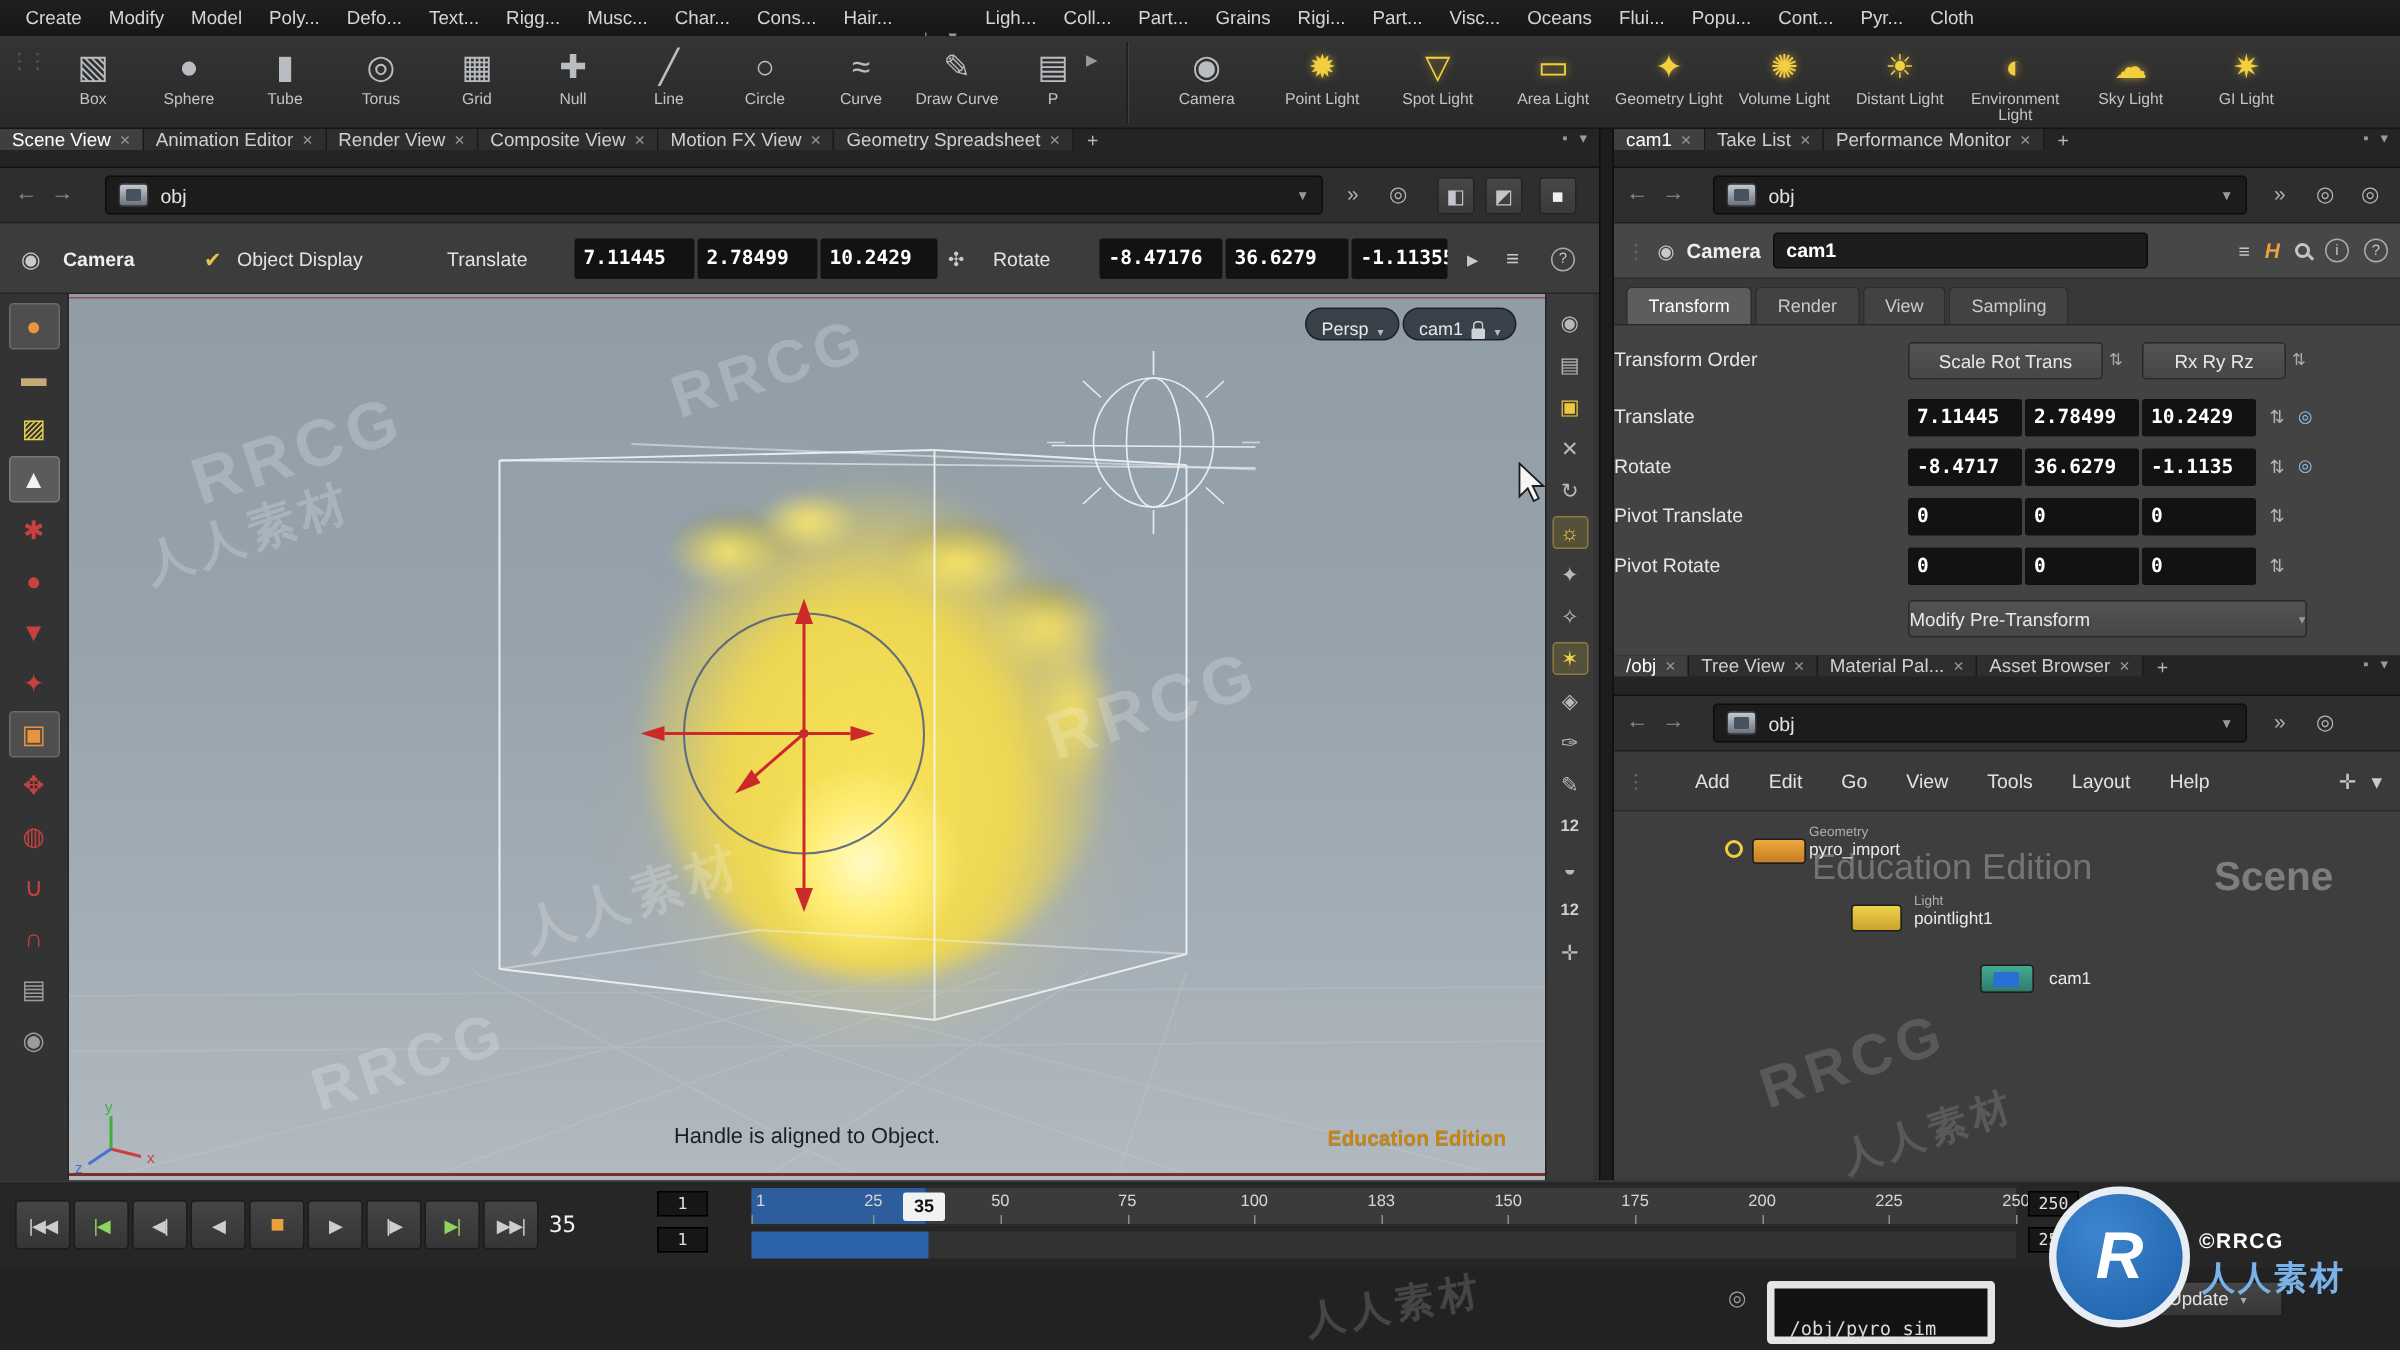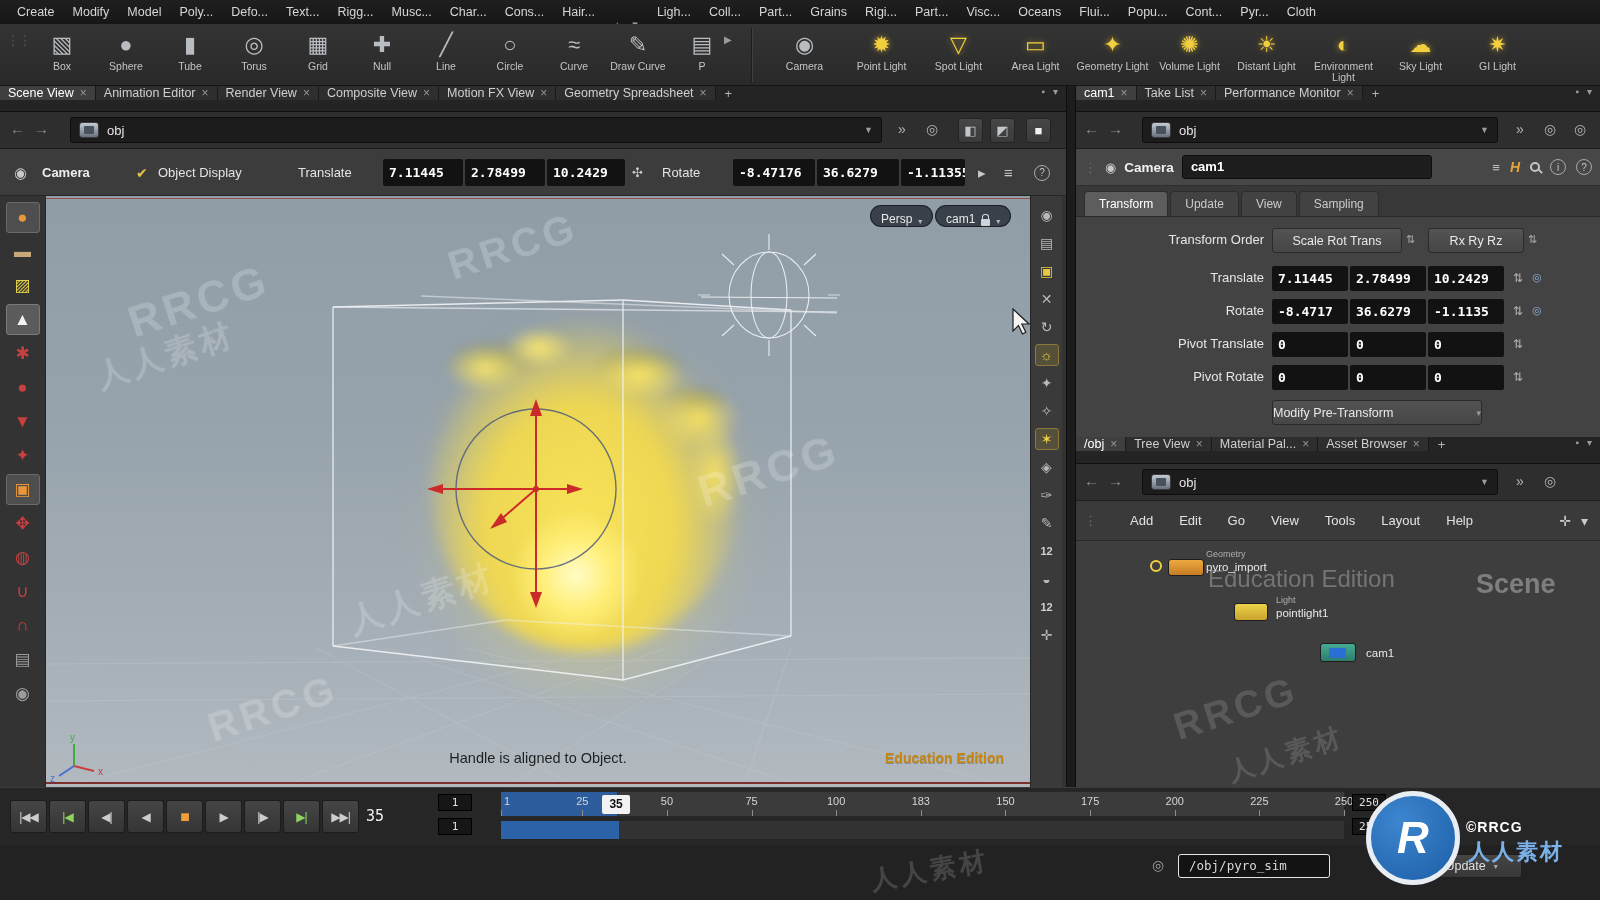--- a/index.html
+++ b/index.html
@@ -95,21 +95,21 @@
 .ph-name{width:250px;height:24px;background:#1d1d1d;border:1px solid #0d0d0d;border-radius:3px;color:#fff;font-weight:bold;font-size:13px;line-height:22px;padding:0 8px}
 .ph-icons{margin-left:auto;display:flex;align-items:center;gap:10px}
 .ph-h{color:#e8a33c;font-weight:bold;font-style:italic;font-size:14px}
 .mag{width:10px;height:10px;border:2px solid #c4c4c4;border-radius:50%;position:relative}
 .mag::after{content:"";position:absolute;width:6px;height:2px;background:#c4c4c4;transform:rotate(45deg);right:-5px;bottom:-2px}
 .paramtabs{position:absolute;left:1076px;top:186px;width:524px;height:31px;background:#383838;border-bottom:1px solid #2a2a2a;display:flex;align-items:flex-end;padding-left:8px;gap:2px}
 .ptab{padding:5px 14px;background:#424242;color:#cbcbcb;font-size:12px;border-radius:4px 4px 0 0;border:1px solid #2d2d2d;border-bottom:none}
 .ptab.active{background:#5d5d5d;color:#fff}
 .parambody{position:absolute;left:1076px;top:217px;width:524px;height:220px;background:#434343}
 .prow{position:absolute;left:0;width:524px;height:28px}
-.plabel{position:absolute;left:0;top:5px;width:188px;text-align:right;font-size:13px;color:#e6e6e6}
+.plabel{position:absolute;left:0;top:5px;width:188px;font-size:13px;color:#e6e6e6}
 .pnum{position:absolute;top:1px;width:76px;height:25px;line-height:25px;font-size:13px}
 .pdd{position:absolute;top:1px;height:25px;background:linear-gradient(#535353,#464646);border:1px solid #2a2a2a;border-radius:3px;color:#e8e8e8;font-size:12.5px;display:flex;align-items:center;justify-content:center;gap:6px}
 .spin{position:absolute;top:6px;color:#aaa;font-size:11px}
 .ladder{position:absolute;top:6px;color:#b5b5b5;font-size:12px}
 .mdot{position:absolute;top:6px;color:#8fb6e8;font-size:11px}
 
 
 .nettabs{position:absolute;left:1076px;top:437px;width:524px;height:27px;background:#242424;border-bottom:1px solid #101010;display:flex}
 .netpath{position:absolute;left:1076px;top:464px;width:524px;height:37px;background:#2e2e2e;border-bottom:1px solid #1d1d1d}
 .netmenu{position:absolute;left:1076px;top:501px;width:524px;height:40px;background:#3a3a3a;border-bottom:1px solid #282828;display:flex;align-items:center;gap:26px;padding-left:26px}
@@ -141,22 +141,22 @@
 .tick .tick-label{position:absolute;top:3px;left:50%;transform:translateX(-50%);font-style:normal;font-size:11px;color:#d6d6d6}
 .tick.t0{transform:none}.tick.t0 .tick-label{transform:none;left:3px}
 .frame-badge{position:absolute;left:13.65%;top:3px;transform:translateX(-50%);width:28px;height:19px;background:#f2f2f2;color:#111;
   font-size:12px;font-weight:bold;text-align:center;line-height:19px;border-radius:2px}
 .rangebar{position:absolute;left:500px;top:32px;width:845px;height:20px;background:#323232;border:1px solid #242424}
 .range-fill{position:absolute;left:0;top:0;height:100%;width:14%;background:#2b62a8}
 
 
 .statusbar{position:absolute;left:0;top:845px;width:1600px;height:55px;background:#222}
 .sb-icon{position:absolute;left:1152px;top:12px;color:#9f9f9f;font-size:14px}
-.sb-path{position:absolute;left:1178px;top:9px;width:152px;height:24px;background:#131313;border:1px solid #e5e5e5;border-radius:3px;
-  color:#d9d9d9;font-size:12.5px;line-height:22px;padding:0 10px}
+.sb-path{position:absolute;left:1178px;top:9px;width:152px;height:24px;background:#131313;border:5px solid #e5e5e5;border-radius:3px;
+  color:#d9d9d9;font-size:12.5px;line-height:22px;padding:16px 10px}
 .sb-update{position:absolute;left:1392px;top:9px;width:130px;height:24px;background:linear-gradient(#454545,#373737);border:1px solid #1e1e1e;border-radius:3px;
   display:flex;align-items:center;justify-content:center;gap:8px;color:#e0e0e0;font-size:12.5px}
 .sb-update .pcaret{font-size:8px;color:#aaa}
 
 
 .logo-wm{position:absolute;left:1366px;top:791px;width:234px;height:106px;z-index:60;pointer-events:none}
 .logo-circle{position:absolute;left:0;top:0;width:94px;height:94px;border-radius:50%;
   background:radial-gradient(circle at 35% 30%,#3d86cf,#1b5ea6);border:5px solid #e8edf4;
   display:flex;align-items:center;justify-content:center;color:#fff;font-size:44px;font-weight:bold;font-style:italic}
 .logo-en{position:absolute;left:100px;top:28px;color:#fff;font-weight:bold;font-size:14px;letter-spacing:1px}
@@ -683,21 +683,21 @@
       <span style="color:#c4c4c4">≡</span>
       <span class="ph-h">H</span>
       <span class="mag"></span>
       <span class="circ">i</span>
       <span class="circ">?</span>
     </div>
   </div>
 
   <div class="paramtabs">
     <div class="ptab active">Transform</div>
-    <div class="ptab">Update</div>
+    <div class="ptab">Render</div>
     <div class="ptab">View</div>
     <div class="ptab">Sampling</div>
   </div>
 
   <div class="parambody">
     <div class="prow" style="top:10px">
       <span class="plabel">Transform Order</span>
       <div class="pdd" style="left:196px;width:130px">
         <span>Scale Rot Trans</span>
       </div>
@@ -731,21 +731,21 @@
       <span class="ladder" style="left:437px">⇅</span>
     </div>
     <div class="prow" style="top:147px">
       <span class="plabel">Pivot Rotate</span>
       <div class="pfield pnum" style="left:196px">0</div>
       <div class="pfield pnum" style="left:274px">0</div>
       <div class="pfield pnum" style="left:352px">0</div>
       <span class="ladder" style="left:437px">⇅</span>
     </div>
     <div class="prow" style="top:182px">
-      <div class="pdd" style="left:196px;width:210px">
+      <div class="pdd" style="left:196px;width:266px">
         <span>Modify Pre-Transform</span>
         <span class="path-caret">▾</span>
       </div>
     </div>
   </div>
 
   <div class="tabbar nettabs" style="top:437px">
     <div class="tab active">
       <span>/obj</span>
       <span class="tab-close">×</span>

